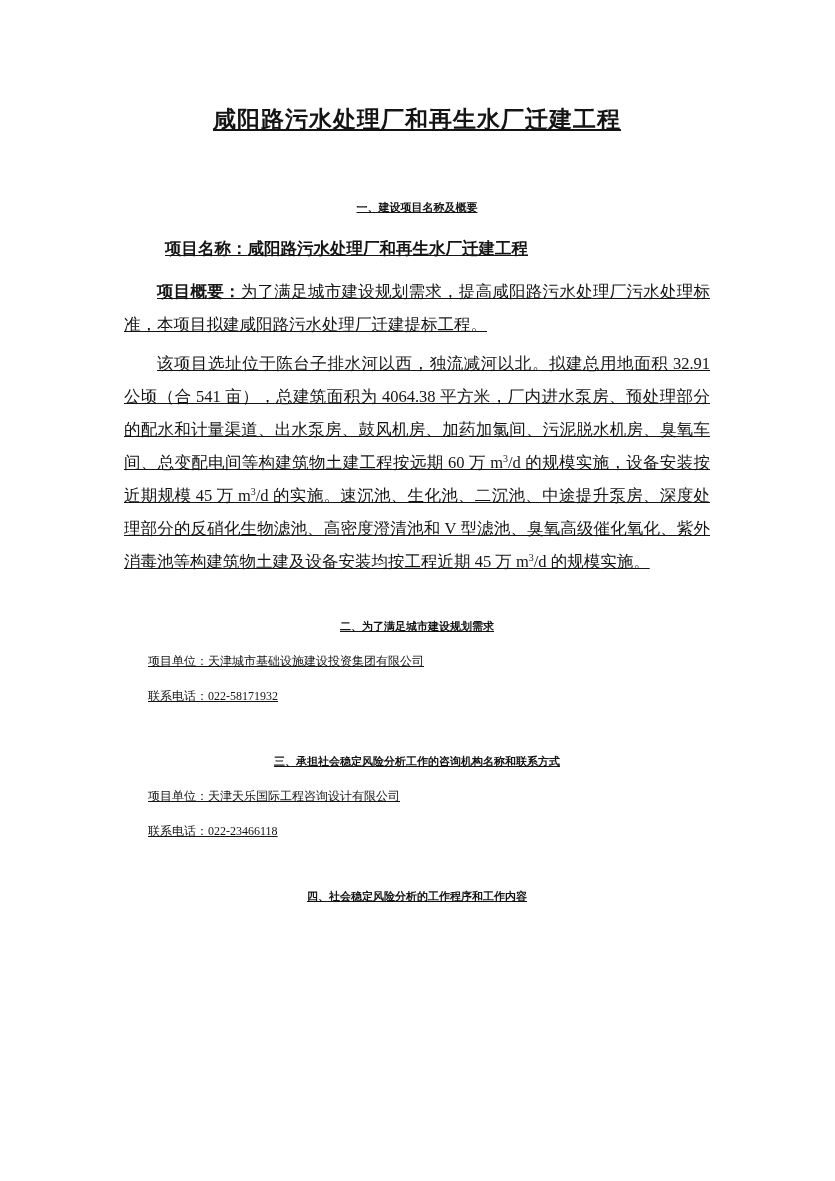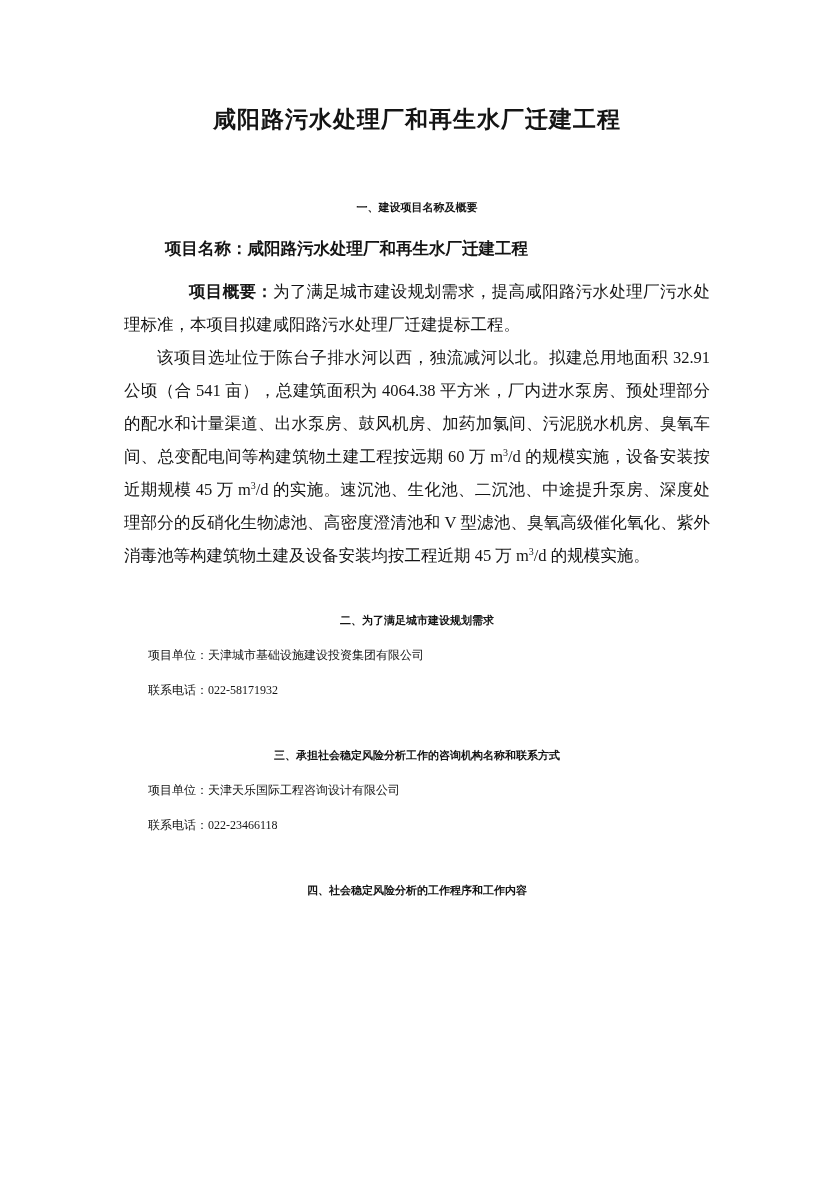--- a/index.html
+++ b/index.html
@@ -10,20 +10,21 @@
     color: #141414;
     font-family: "Liberation Serif", "DejaVu Serif", serif;
     overflow: hidden;
   }
   .page {
     box-sizing: border-box;
     width: 835px;
     height: 919px;
     padding: 98px 125px 0 124px;
     background: #ffffff;
+    text-decoration: underline;
   }
   .doc-title {
     font-size: 23px;
     font-weight: bold;
     text-align: center;
     line-height: 44px;
     margin: 0;
     letter-spacing: 1px;
   }
   .heading {
@@ -41,22 +42,22 @@
     margin: 8px;
     text-indent: 2em;
   }
   .para {
     font-size: 16.5px;
     line-height: 33px;
     margin: 10px 0 0 0;
     text-indent: 2em;
     text-align: justify;
   }
-  .para.tight { margin-top: 0; }
-  .label-b { font-weight: bold; margin-left: 32px; }
+  .para.tight { margin-top: 6px; }
+  .label-b { font-weight: bold; }
   .contact-line {
     font-size: 12px;
     line-height: 33px;
     margin: 2px 0 0 0;
     padding-left: 2em;
   }
   sup { font-size: 10px; line-height: 0; }
 </style>
 </head>
 <body>

